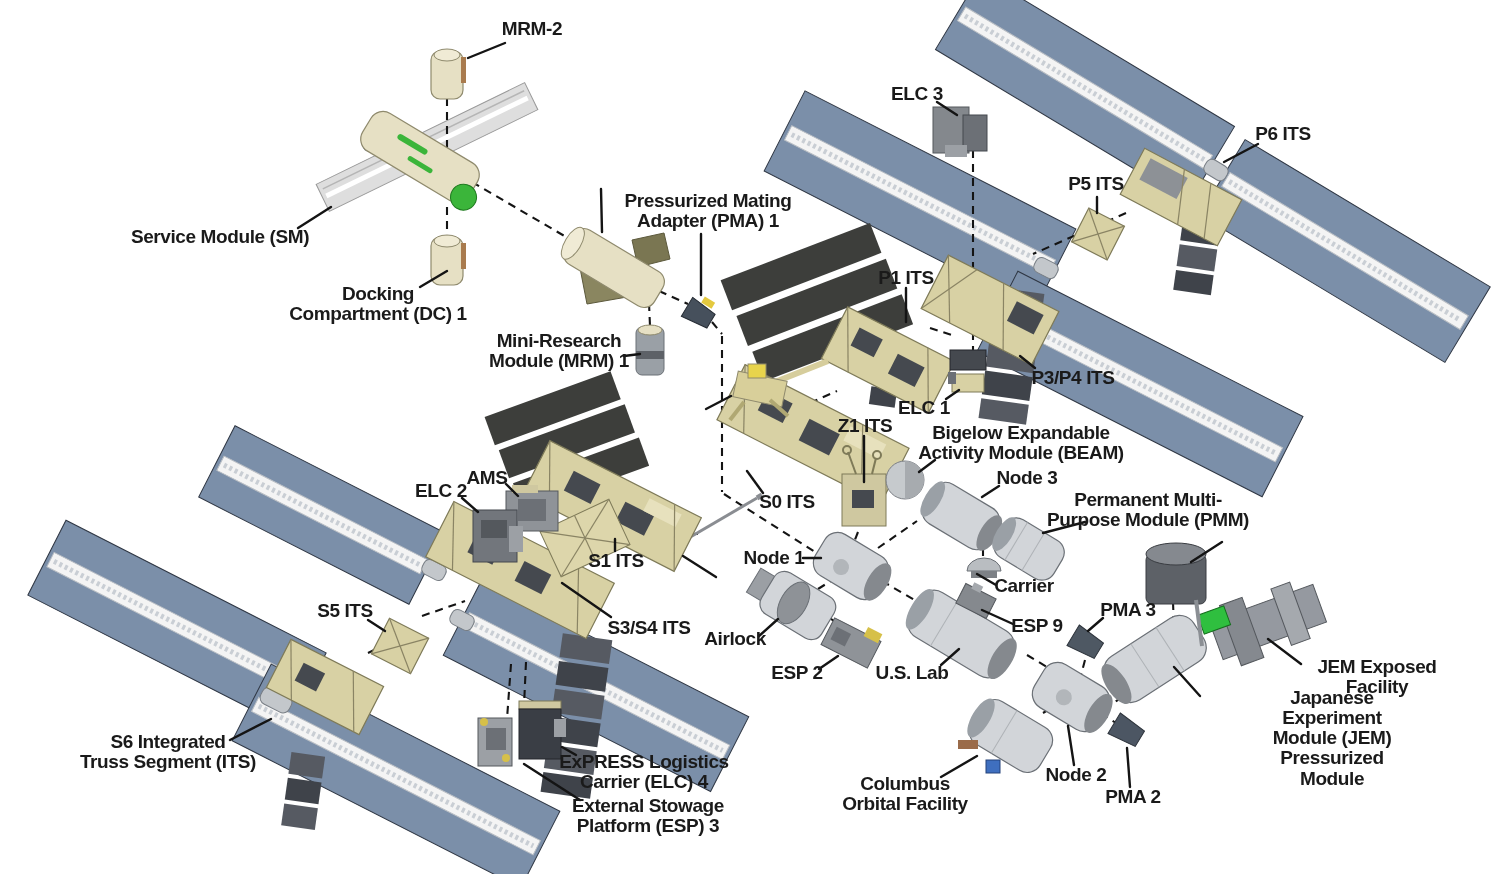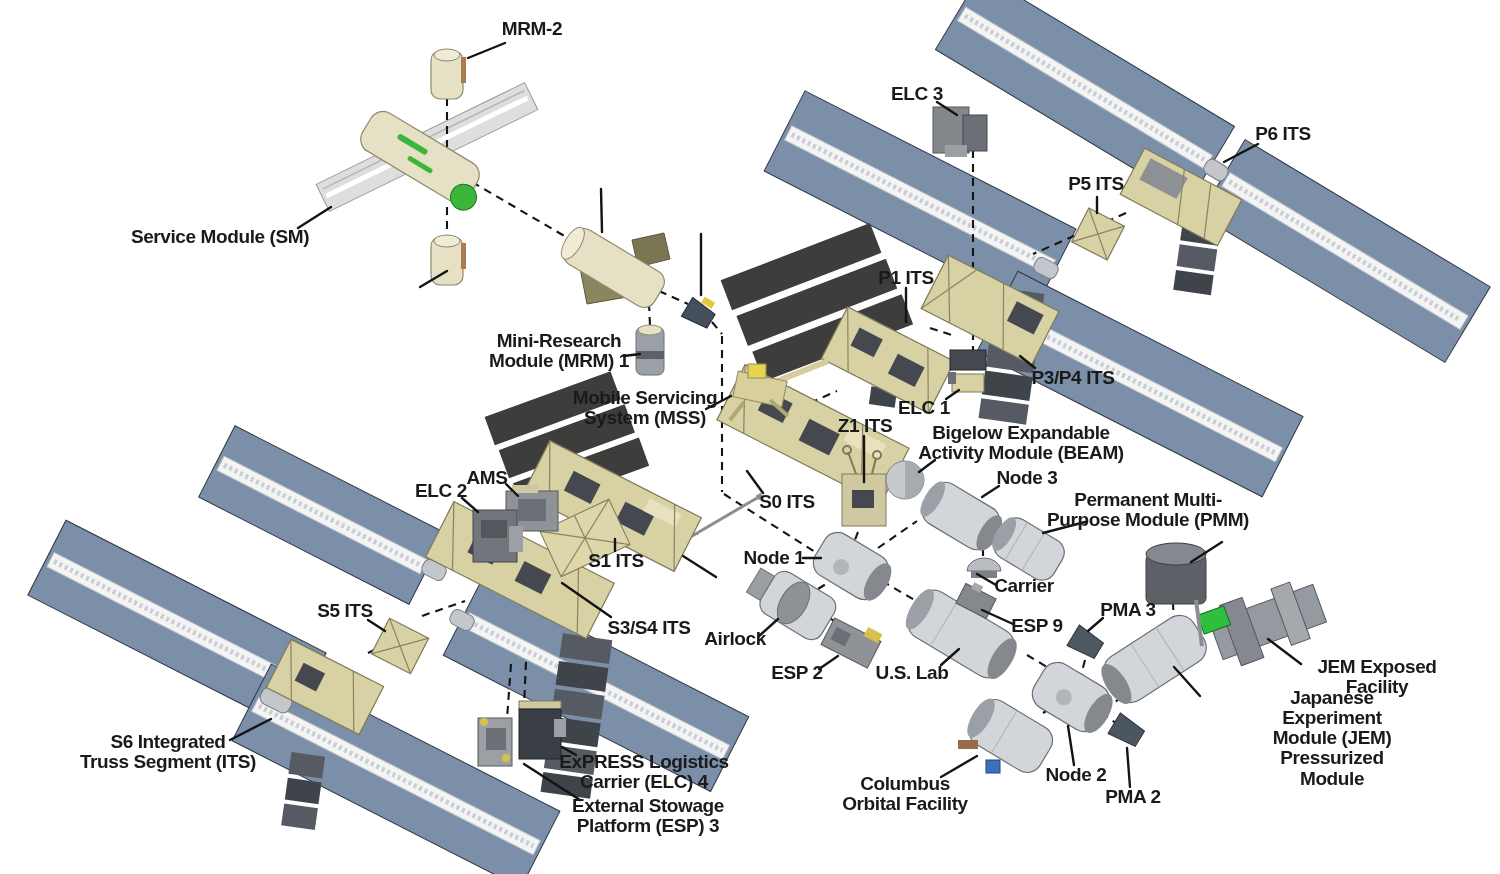--- a/index.html
+++ b/index.html
@@ -457,24 +457,26 @@
     <line class="leader" x1="576" y1="755" x2="562" y2="747"></line>
     <line class="leader" x1="580" y1="800" x2="524" y2="764"></line>
     <line class="leader" x1="941" y1="777" x2="977" y2="756"></line>
     <line class="leader" x1="1074" y1="765" x2="1068" y2="726"></line>
     <line class="leader" x1="1130" y1="787" x2="1127" y2="748"></line>
   </g>
 </svg>
 
   <div class="lbl" style="left:532px;top:19px">MRM-2</div>
   <div class="lbl" style="left:220px;top:227px">Service Module (SM)</div>
+  <div class="lbl" style="left:378px;top:284px">Docking
+Compartment (DC) 1</div>
+  <div class="lbl" style="left:708px;top:191px">Pressurized Mating
+Adapter (PMA) 1</div>
   <div class="lbl" style="left:559px;top:331px">Mini-Research
 Module (MRM) 1</div>
-  <div class="lbl" style="left:645px;top:388px">Mobile Servicing
-System (MSS)</div>
   <div class="lbl" style="left:917px;top:84px">ELC 3</div>
   <div class="lbl" style="left:1096px;top:174px">P5 ITS</div>
   <div class="lbl" style="left:1283px;top:124px">P6 ITS</div>
   <div class="lbl" style="left:906px;top:268px">P1 ITS</div>
   <div class="lbl" style="left:1073px;top:368px">P3/P4 ITS</div>
   <div class="lbl" style="left:924px;top:398px">ELC 1</div>
   <div class="lbl" style="left:865px;top:416px">Z1 ITS</div>
   <div class="lbl" style="left:1021px;top:423px">Bigelow Expandable
 Activity Module (BEAM)</div>
   <div class="lbl" style="left:1027px;top:468px">Node 3</div>

